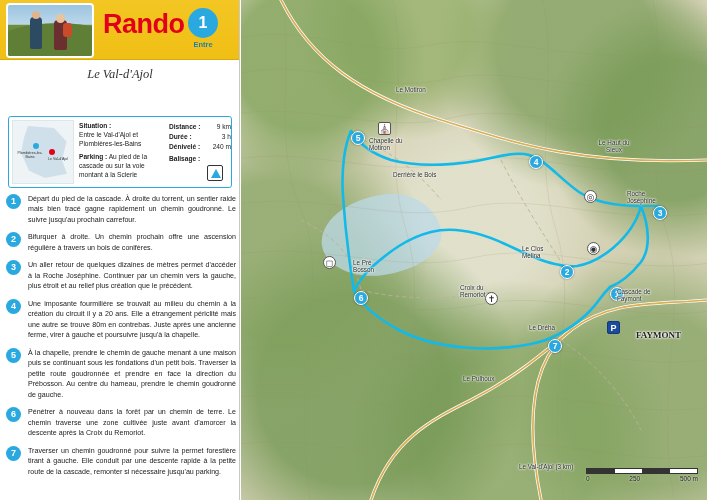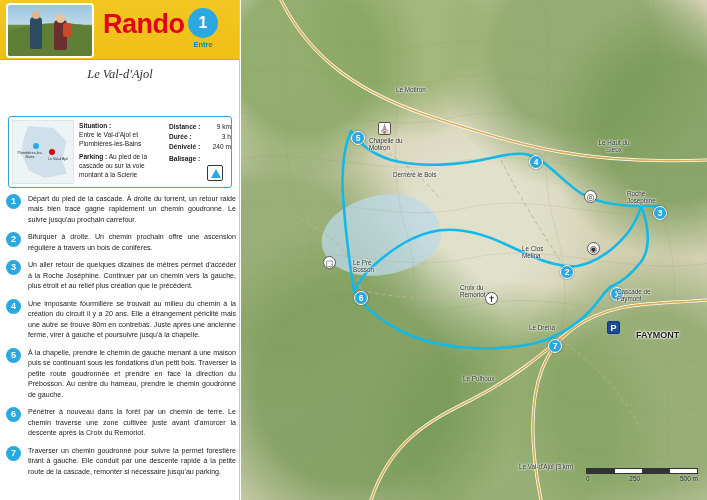--- a/index.html
+++ b/index.html
@@ -229,21 +229,21 @@
         <b>Balisage :</b>
         <span class="balise-box">
             <span class="tri"></span>
           </span>
       </div>
     </div>
 
     <div class="steps">
       <div class="step">
         <div class="num">1</div>
-        <div class="txt">Départ du pied de la cascade. À droite du torrent, un retour raide mais bien tracé gagne rapidement un chemin goudronné. Le suivre jusqu'au prochain carrefour.</div>
+        <div class="txt">Départ du pied de la cascade. À droite du torrent, un sentier raide mais bien tracé gagne rapidement un chemin goudronné. Le suivre jusqu'au prochain carrefour.</div>
       </div>
       <div class="step">
         <div class="num">2</div>
         <div class="txt">Bifurquer à droite. Un chemin prochain offre une ascension régulière à travers un bois de conifères.</div>
       </div>
       <div class="step">
         <div class="num">3</div>
         <div class="txt">Un aller retour de quelques dizaines de mètres permet d'accéder à la Roche Joséphine. Continuer par un chemin vers la gauche, plus étroit et au relief plus création que le précédent.</div>
       </div>
       <div class="step">
@@ -354,21 +354,21 @@
     <div class="mlabel" style="left:155px; top:86px;">Le Motiron</div>
     <div class="mlabel" style="left:353px; top:139px; width:40px; white-space:normal; text-align:center;">Le Haut du Sieux</div>
     <div class="mlabel" style="left:128px; top:137px; width:40px; white-space:normal;">Chapelle du Motiron</div>
     <div class="mlabel" style="left:152px; top:171px;">Derrière le Bois</div>
     <div class="mlabel" style="left:386px; top:190px; width:44px; white-space:normal;">Roche Joséphine</div>
     <div class="mlabel" style="left:281px; top:245px; width:40px; white-space:normal;">Le Clos Melina</div>
     <div class="mlabel" style="left:112px; top:259px; width:36px; white-space:normal;">Le Pré Bosson</div>
     <div class="mlabel" style="left:219px; top:284px; width:40px; white-space:normal;">Croix du Remoriot</div>
     <div class="mlabel" style="left:376px; top:288px; width:46px; white-space:normal;">Cascade de Faymont</div>
     <div class="mlabel" style="left:288px; top:324px;">Le Dréha</div>
-    <div class="mlabel town" style="left:395px; top:330px;">FAYMONT</div>
+    <div class="mlabel town" style="left:395px; top:330px;font-family:Liberation Serif, serif;">FAYMONT</div>
     <div class="mlabel" style="left:222px; top:375px;">Le Pulhoux</div>
     <div class="mlabel" style="left:278px; top:463px; width:58px; white-space:normal;">Le Val-d'Ajol (3 km)</div>
 
     <div class="scalebar">
       <div class="bar">
         <div class="seg dark"></div>
           <div class="seg light"></div>
         <div class="seg dark"></div>
           <div class="seg light"></div>
       </div>

